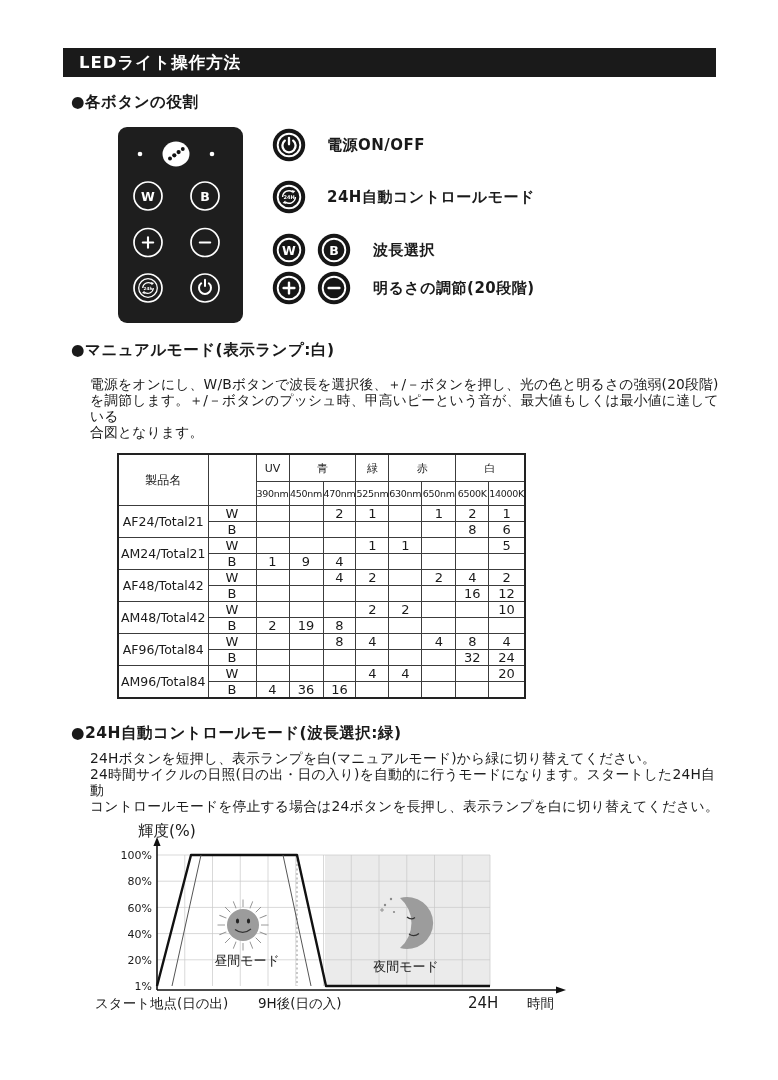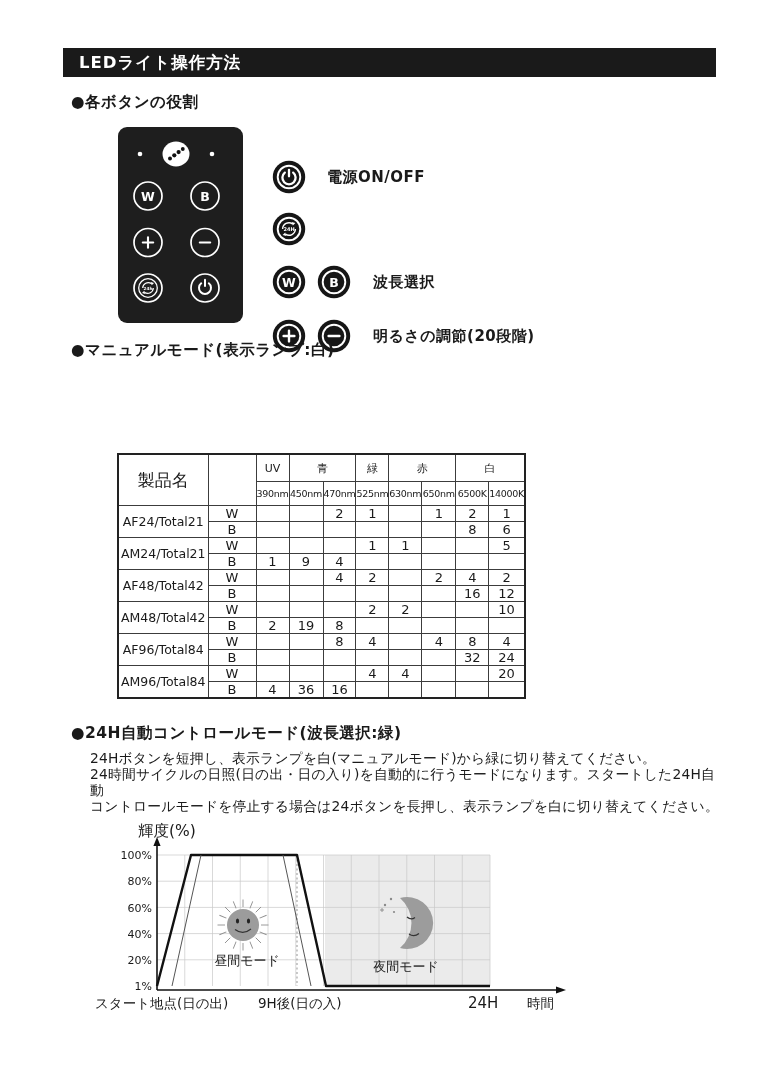--- a/index.html
+++ b/index.html
@@ -3,33 +3,33 @@
 <meta charset="utf-8">
 <style>
   html,body{margin:0;padding:0;background:#ffffff;}
   .page{position:relative;width:778px;height:1080px;background:#fff;overflow:hidden;
         font-family:"DejaVu Sans","Liberation Sans",sans-serif;color:#1a1a1a;}
   .title-bar{position:absolute;left:63px;top:48px;width:637px;height:29px;background:#1a1a1a;
              color:#fff;font-size:16.5px;font-weight:bold;line-height:29px;padding-left:16px;letter-spacing:1px;}
   .sec-h{position:absolute;left:71px;font-size:15.5px;font-weight:bold;letter-spacing:0.5px;}
   .para{position:absolute;left:90px;width:632px;font-size:13.8px;line-height:15.9px;white-space:pre-line;letter-spacing:0.2px;}
   .remote-svg{position:absolute;left:118px;top:127px;}
-  .legend-row{position:absolute;left:272px;display:flex;align-items:center;margin-top:32px;}
+  .legend-row{position:absolute;left:272px;display:flex;align-items:center;}
   .licon{display:block;}
   .licon + .licon{margin-left:11px;}
   .llabel{font-size:15px;font-weight:bold;letter-spacing:0.5px;}
   .gap1{margin-left:21px;}
   .gap2{margin-left:22px;}
   
   #spec-table{position:absolute;left:117px;top:453px;border-collapse:collapse;table-layout:fixed;border:2px solid #222;}
   #spec-table td{border:1px solid #3c3c3c;text-align:center;vertical-align:middle;padding:0;overflow:hidden;}
   #spec-table tr.h1 td{height:26px;}
   #spec-table tr.h2 td{height:23px;}
   #spec-table tr.body-tr td{height:15px;}
-  .th-product{font-size:17px;font-family:Liberation Mono, monospace;}
+  .th-product{font-size:12px;font-family:Liberation Mono, monospace;}
   .th-color{font-size:11px;}
   .th-wl{font-size:9.5px;letter-spacing:-0.3px;}
   .td-product{font-size:12.5px;}
   .td-ch{font-size:13px;}
   .td-val{font-size:13px;}
   
   .chart-svg{position:absolute;left:90px;top:813px;}
   .chart-svg text{font-family:"DejaVu Sans","Liberation Sans",sans-serif;fill:#1a1a1a;}
   #chart-grid line{stroke:#c8c8c8;stroke-width:0.7;}
   #sun-rays line{stroke:#8f8f8f;stroke-width:0.9;}
@@ -95,51 +95,55 @@
   <div class="legend-row" style="top:180px;">
     <svg class="licon" width="34" height="34" viewBox="0 0 34 34">
       <circle cx="17" cy="17" r="16.2" fill="#161616"></circle>
       <circle cx="17" cy="17" r="11.3" fill="none" stroke="#fff" stroke-width="1.9"></circle>
       <path d="M10.6 17 a6.4 6.4 0 0 1 9.9 -5.2" fill="none" stroke="#fff" stroke-width="1.4"></path>
       <path d="M23.4 17 a6.4 6.4 0 0 1 -9.9 5.2" fill="none" stroke="#fff" stroke-width="1.4"></path>
       <polygon points="19.6,10 23.4,11.1 20.8,13.6" fill="#fff"></polygon>
       <polygon points="14.4,24 10.6,22.9 13.2,20.4" fill="#fff"></polygon>
       <text x="17" y="18.9" text-anchor="middle" font-size="5" font-weight="bold" fill="#fff">24H</text>
     </svg>
+    <span class="llabel gap1">24H自動コントロールモード</span>
   </div>
 
   <div class="legend-row" style="top:233px;">
     <svg class="licon" width="34" height="34" viewBox="0 0 34 34">
       <circle cx="17" cy="17" r="16.2" fill="#161616"></circle>
       <circle cx="17" cy="17" r="11.3" fill="none" stroke="#fff" stroke-width="1.9"></circle>
       <text x="17" y="21.6" text-anchor="middle" font-size="12.5" font-weight="bold" fill="#fff">W</text>
     </svg>
     <svg class="licon" width="34" height="34" viewBox="0 0 34 34">
       <circle cx="17" cy="17" r="16.2" fill="#161616"></circle>
       <circle cx="17" cy="17" r="11.3" fill="none" stroke="#fff" stroke-width="1.9"></circle>
       <text x="17" y="21.6" text-anchor="middle" font-size="12.5" font-weight="bold" fill="#fff">B</text>
     </svg>
     <span class="llabel gap2">波長選択</span>
   </div>
 
-  <div class="legend-row" style="top:287px;">
+  <div class="legend-row" style="top:271px;">
     <svg class="licon" width="34" height="34" viewBox="0 0 34 34">
       <circle cx="17" cy="17" r="16.2" fill="#161616"></circle>
       <circle cx="17" cy="17" r="11.3" fill="none" stroke="#fff" stroke-width="1.9"></circle>
       <path d="M17 11.6 V22.4 M11.6 17 H22.4" stroke="#fff" stroke-width="2.4" stroke-linecap="round"></path>
     </svg>
     <svg class="licon" width="34" height="34" viewBox="0 0 34 34">
       <circle cx="17" cy="17" r="16.2" fill="#161616"></circle>
       <circle cx="17" cy="17" r="11.3" fill="none" stroke="#fff" stroke-width="1.9"></circle>
       <path d="M11.6 17 H22.4" stroke="#fff" stroke-width="2.4" stroke-linecap="round"></path>
     </svg>
     <span class="llabel gap2">明るさの調節(20段階)</span>
   </div>
 
   <div class="sec-h" style="top:340px;">●マニュアルモード(表示ランプ:白)</div>
+  <div class="para" style="top:377px;">電源をオンにし、W/Bボタンで波長を選択後、＋/－ボタンを押し、光の色と明るさの強弱(20段階)
+を調節します。＋/－ボタンのプッシュ時、甲高いピーという音が、最大値もしくは最小値に達している
+合図となります。</div>
 
   <table id="spec-table">
       <colgroup>
         <col style="width:90px">
         <col style="width:48px">
         <col style="width:33px">
         <col style="width:34px">
         <col style="width:29px">
         <col style="width:32px">
         <col style="width:31px">

